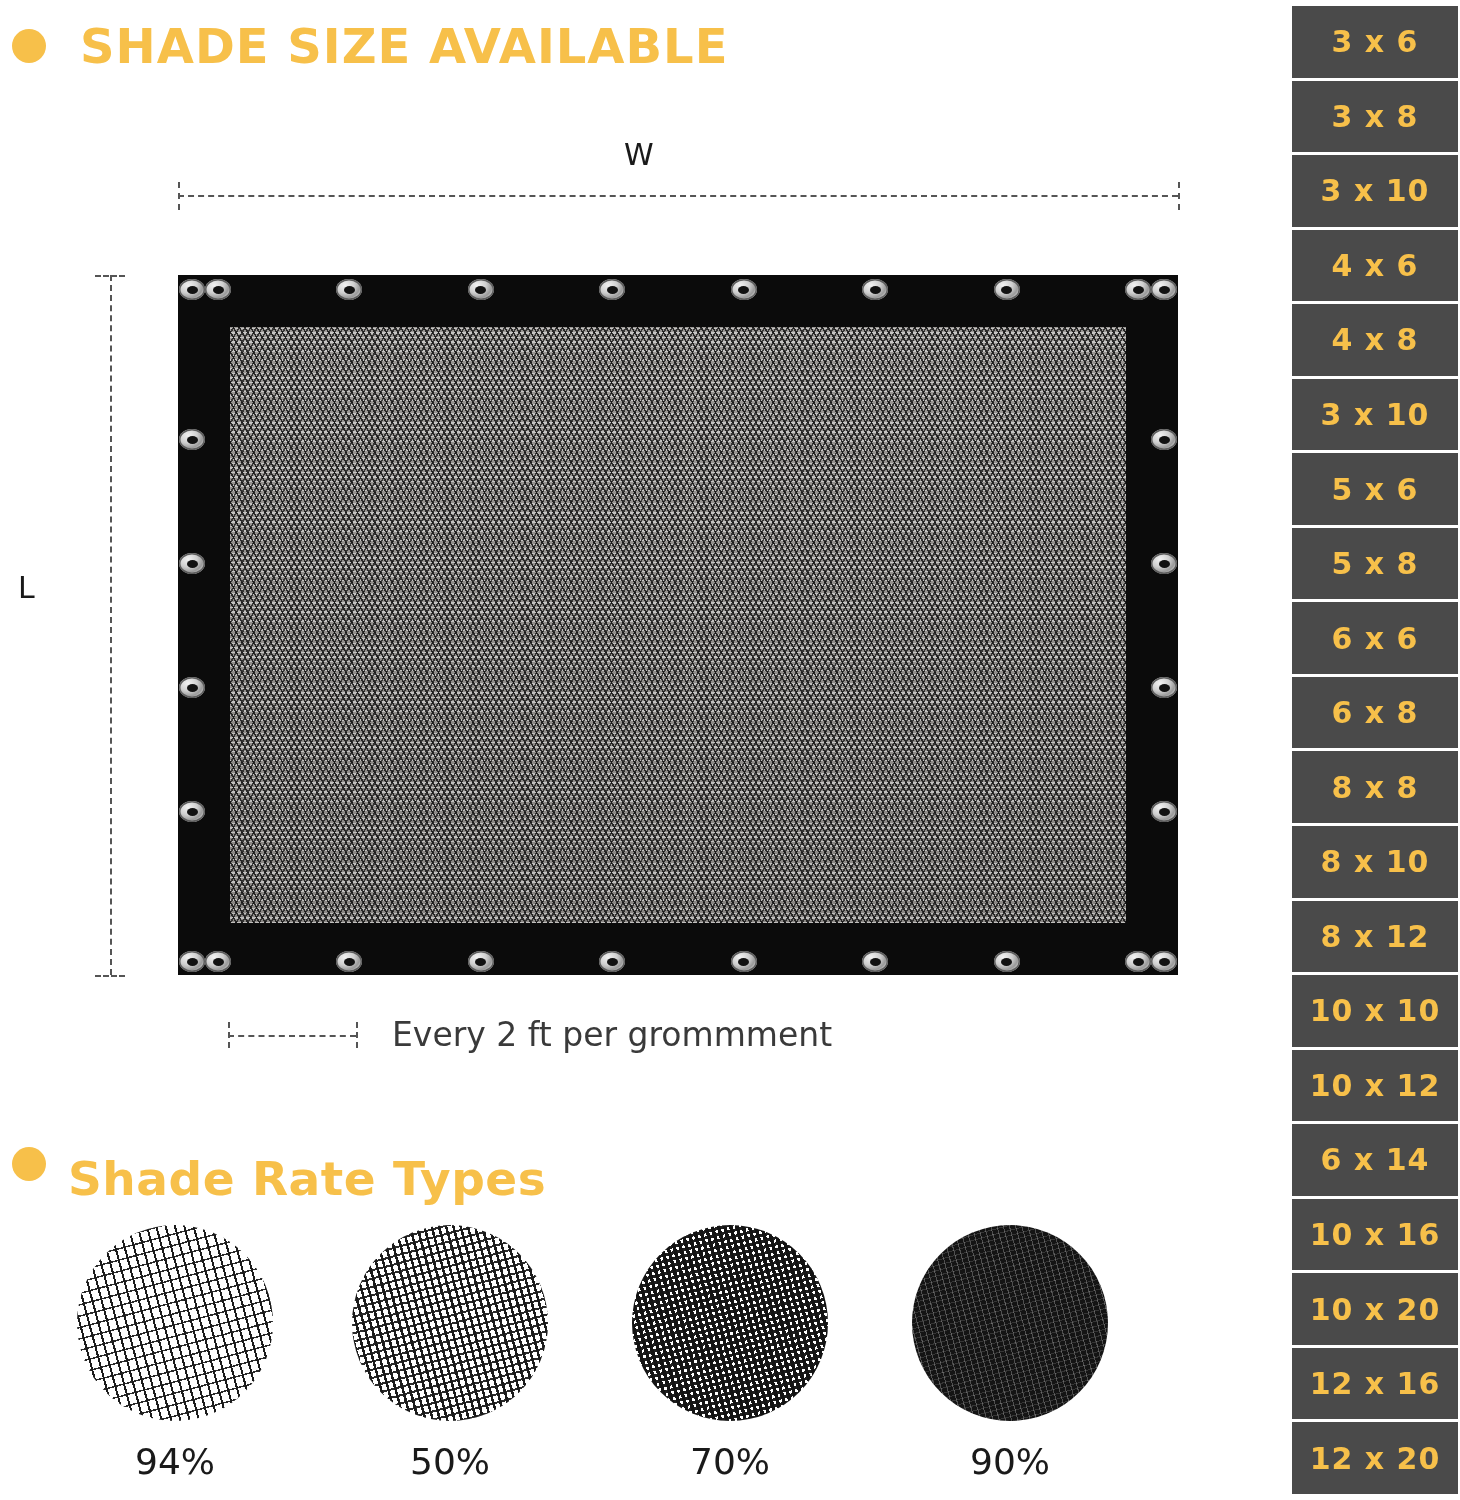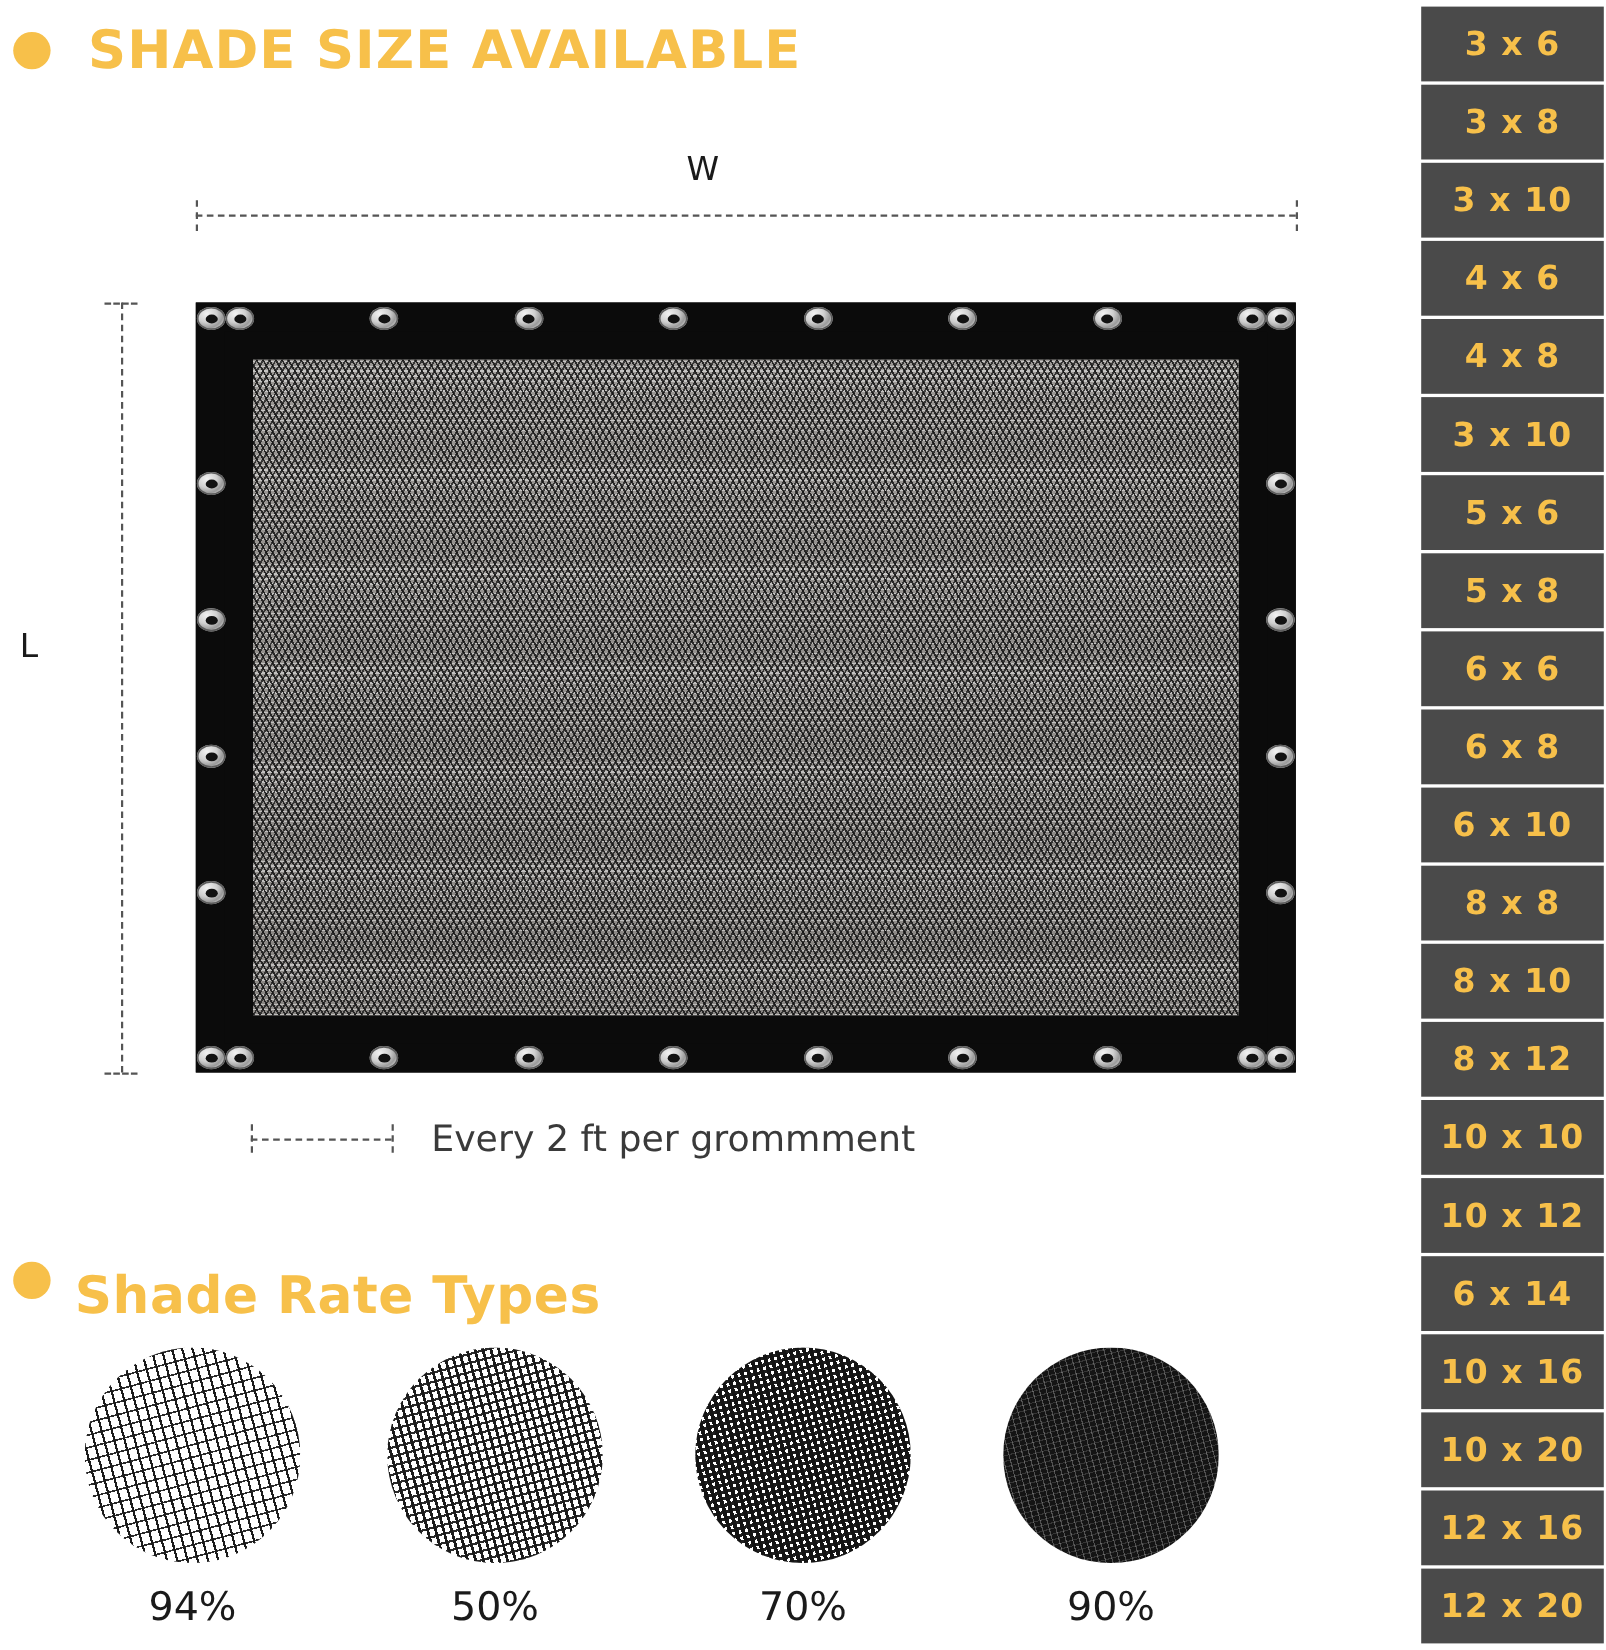--- a/index.html
+++ b/index.html
@@ -342,21 +342,20 @@
     <div class="size-chip">3 x 6</div>
     <div class="size-chip">3 x 8</div>
     <div class="size-chip">3 x 10</div>
     <div class="size-chip">4 x 6</div>
     <div class="size-chip">4 x 8</div>
     <div class="size-chip">3 x 10</div>
     <div class="size-chip">5 x 6</div>
     <div class="size-chip">5 x 8</div>
     <div class="size-chip">6 x 6</div>
     <div class="size-chip">6 x 8</div>
-    <div class="size-chip">6 x 10</div>
     <div class="size-chip">8 x 8</div>
     <div class="size-chip">8 x 10</div>
     <div class="size-chip">8 x 12</div>
     <div class="size-chip">10 x 10</div>
     <div class="size-chip">10 x 12</div>
     <div class="size-chip">6 x 14</div>
     <div class="size-chip">10 x 16</div>
     <div class="size-chip">10 x 20</div>
     <div class="size-chip">12 x 16</div>
     <div class="size-chip">12 x 20</div>

